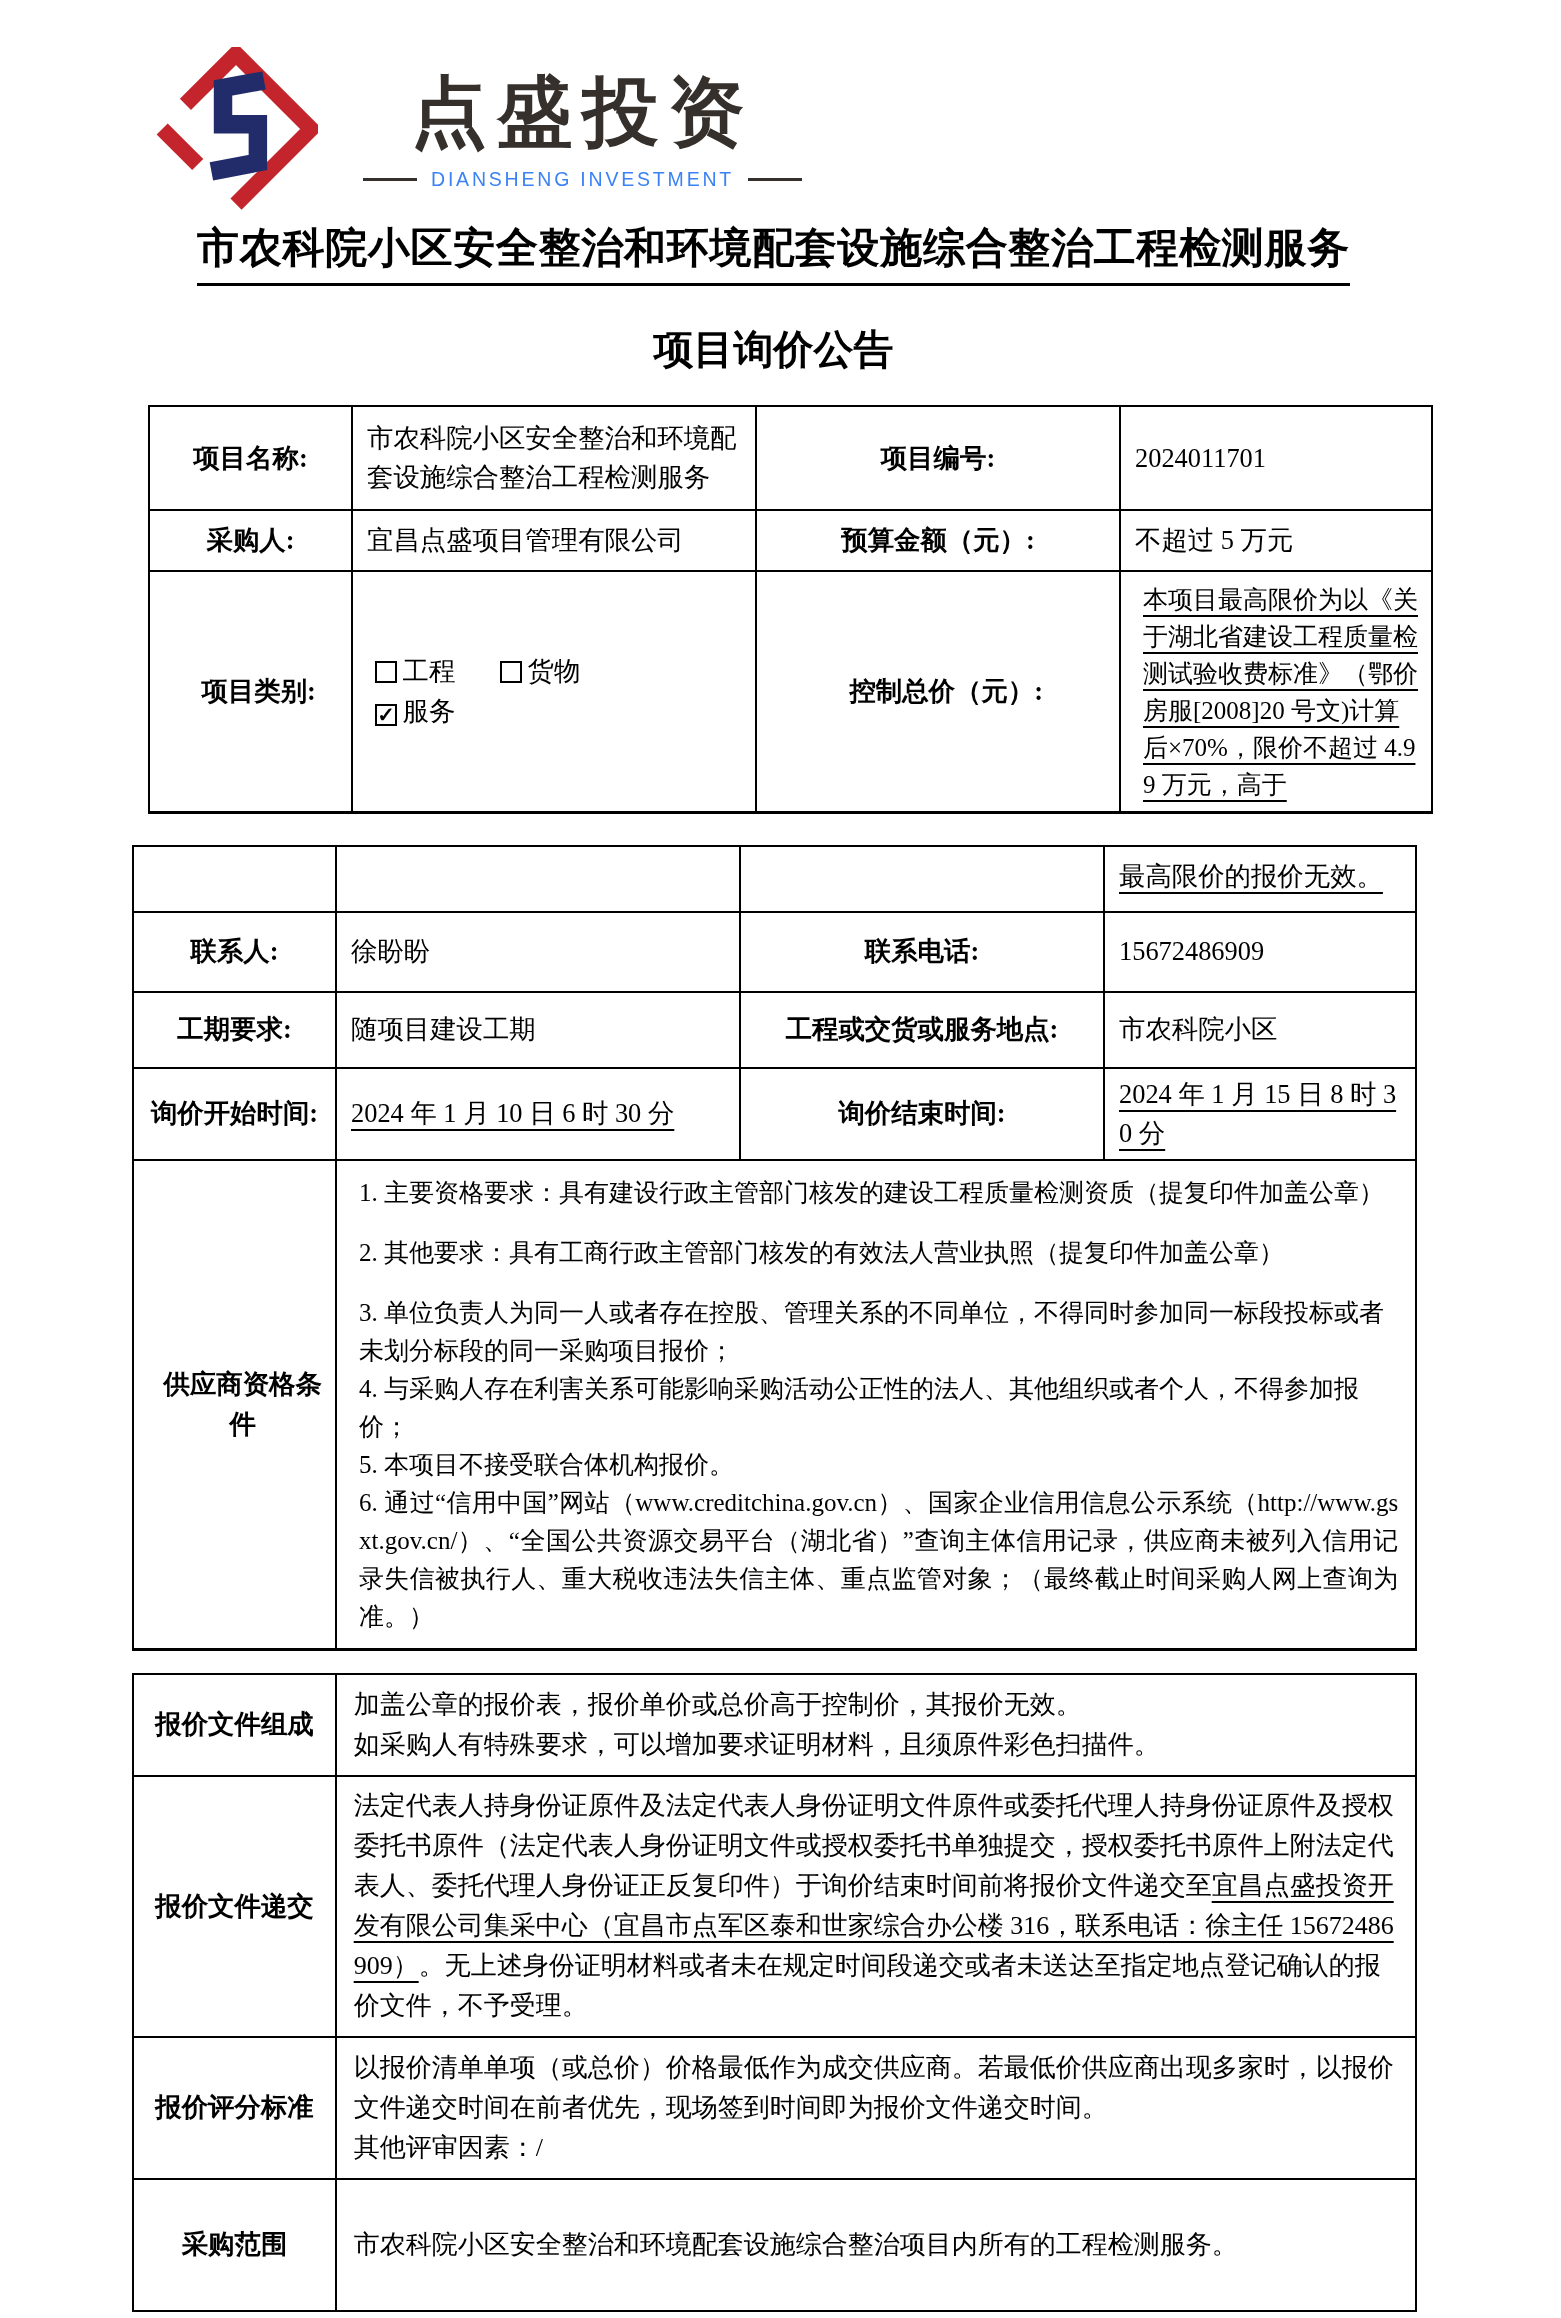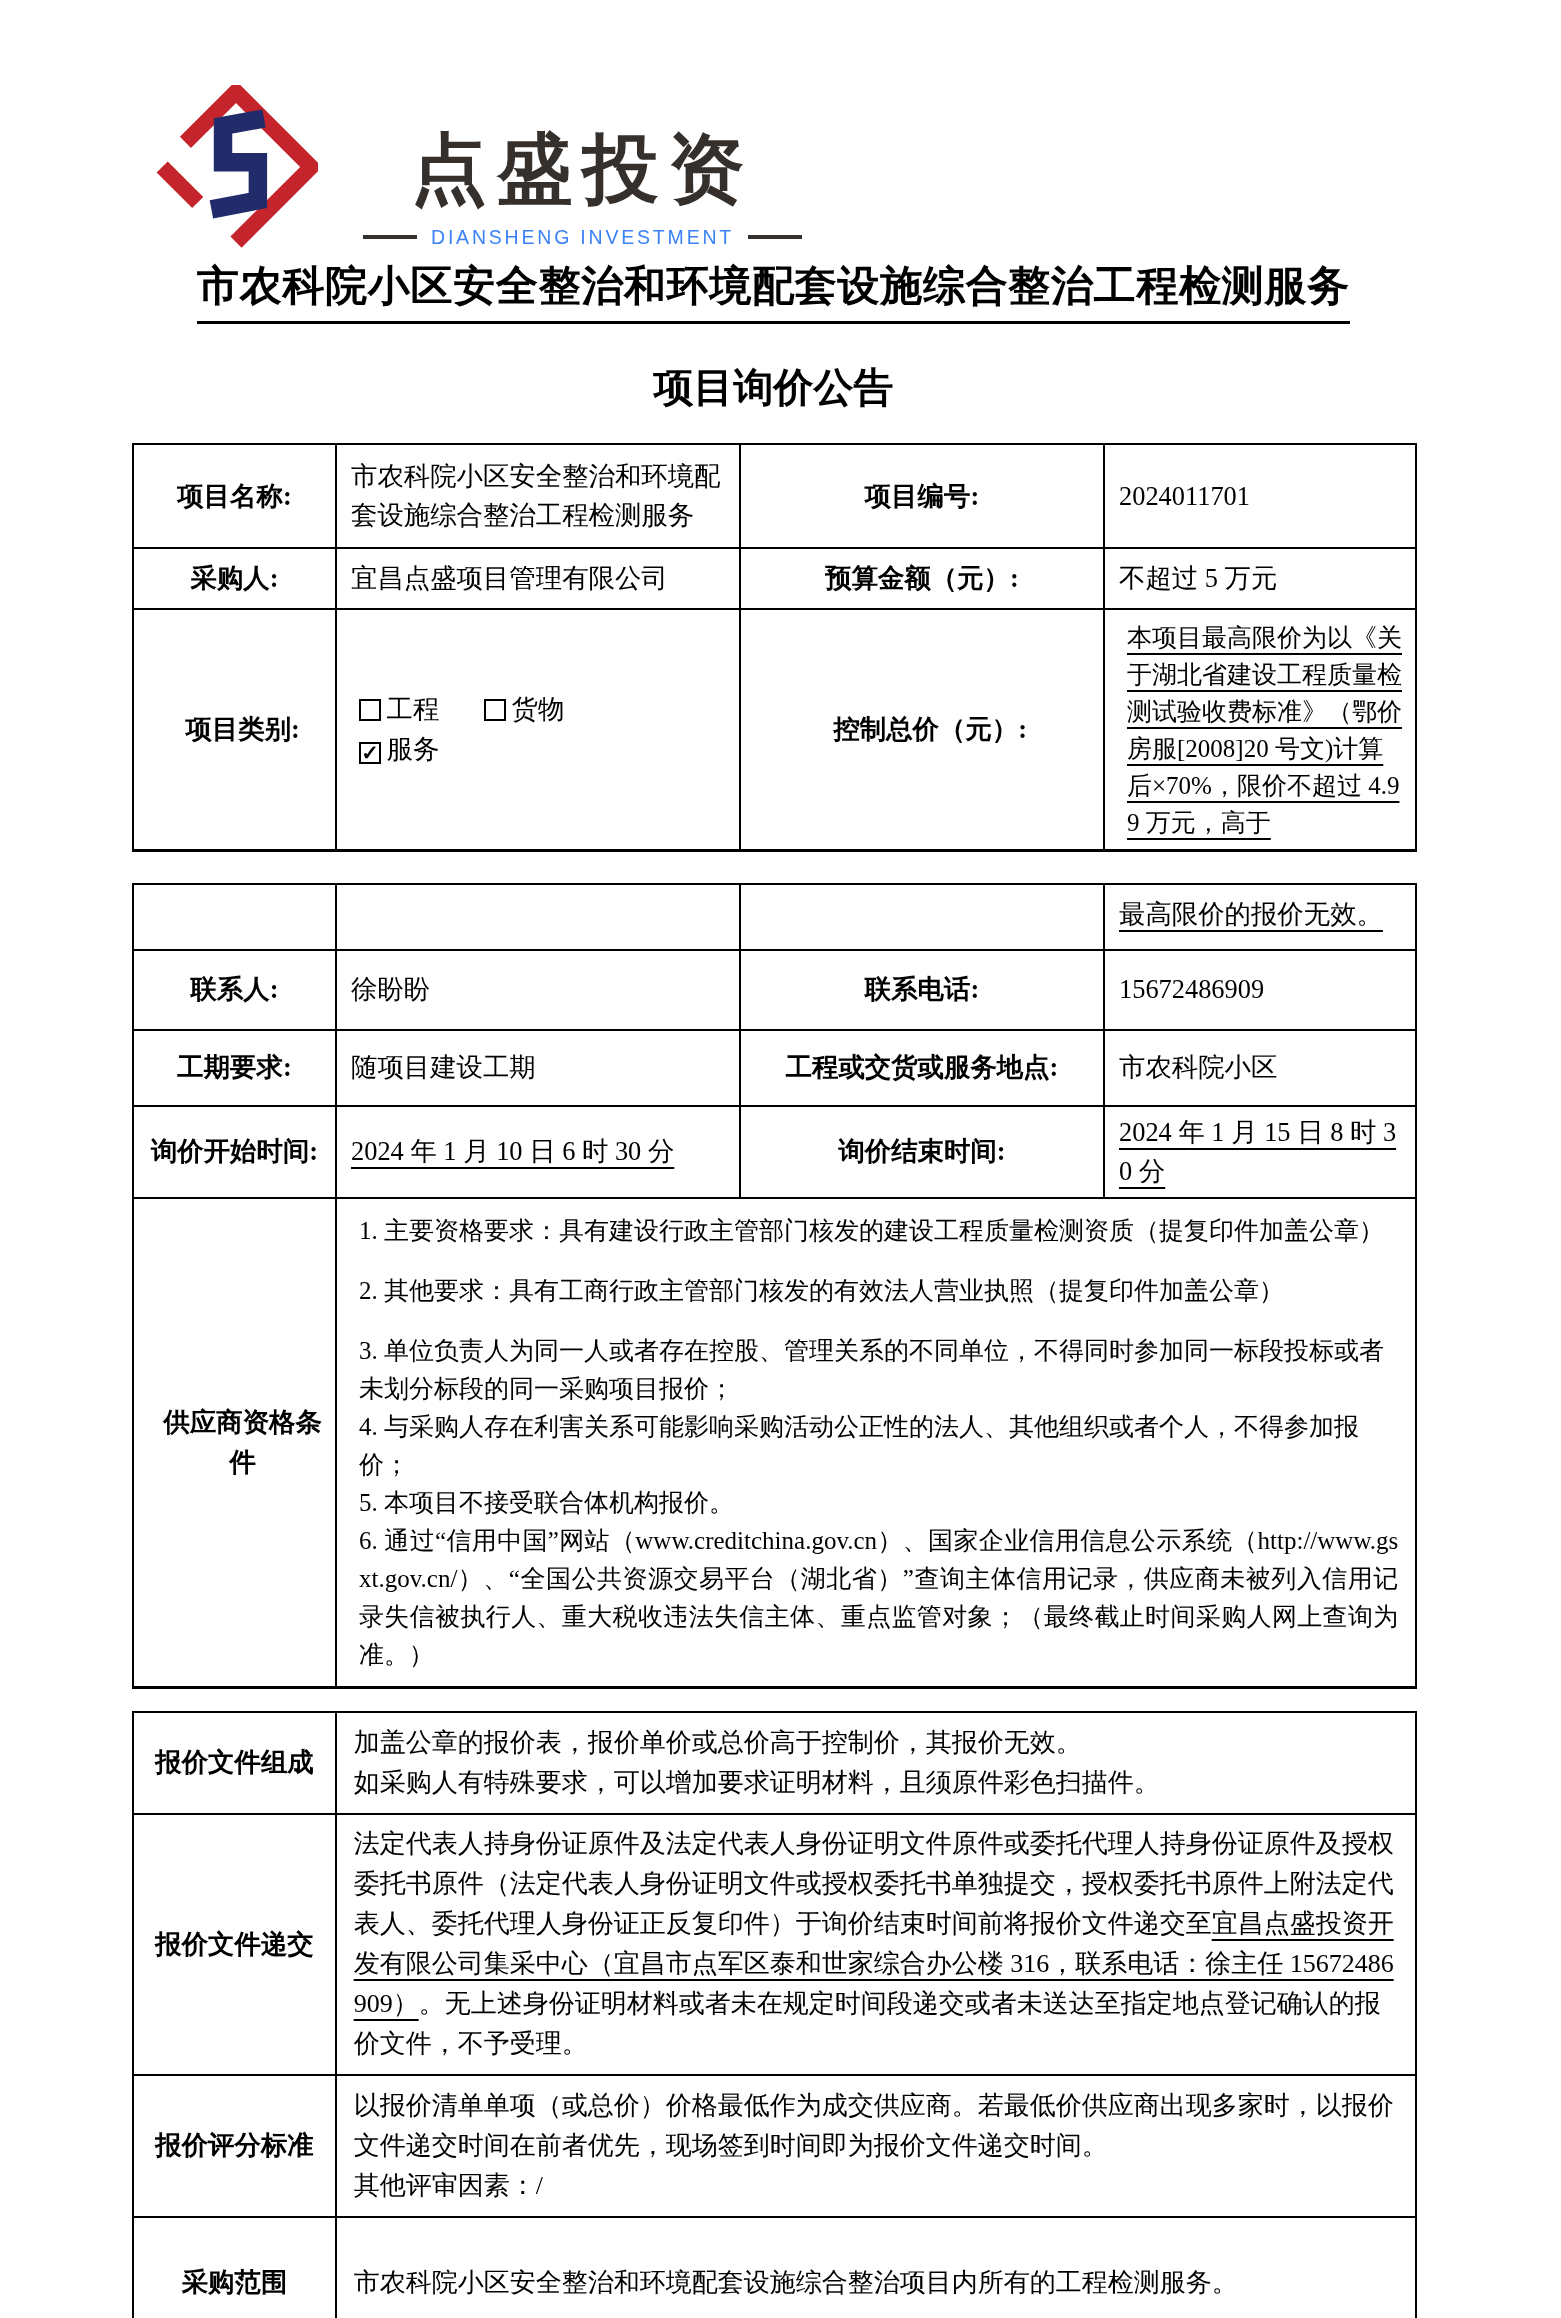--- a/index.html
+++ b/index.html
@@ -5,37 +5,37 @@
   * { margin:0; padding:0; box-sizing:border-box; }
   html,body { background:#888; }
   .page {
     width:1561px; height:2319px; background:#ffffff; margin:0 auto;
     font-family:"Liberation Serif","DejaVu Serif",serif; color:#000;
     overflow:hidden; position:relative;
   }
   .content { margin-left:132px; width:1283px; }
 
   
-  .logo-row { display:flex; align-items:flex-end; padding-top:75px; margin-left:154px; }
+  .logo-row { display:flex; align-items:center; padding-top:37px; margin-left:154px; }
   .logo-mark { width:164px; height:164px; margin-top:9.7px; flex:0 0 auto; }
   .logo-text { margin-left:31px; text-align:center; font-family:"Liberation Sans","DejaVu Sans",sans-serif; }
   .logo-cn { font-size:76px; font-weight:bold; color:#35302c; letter-spacing:9.7px; line-height:1.45; white-space:nowrap; }
   .logo-en-row { display:flex; align-items:center; justify-content:center; margin-top:1.4px; }
   .logo-en { font-size:19.5px; font-weight:normal; color:#3b82f6; letter-spacing:2.8px; white-space:nowrap; }
   .logo-dash { width:54px; height:3.5px; background:#35302c; margin:0 14px; }
 
   
   .title1 { text-align:center; font-size:42px; font-weight:bold; margin-top:9.7px; letter-spacing:0.7px; }
   .title1 span { border-bottom:3.5px solid #000; padding-bottom:7px; display:inline-block; }
   .title2 { text-align:center; font-size:40px; font-weight:bold; margin-top:36px; }
 
   
   table { border-collapse:collapse; table-layout:fixed; width:1283px; font-size:26.4px; }
   td { border:2.1px solid #000; vertical-align:middle; padding:5.6px 14px; line-height:1.5; word-break:break-all; }
-  .t1 { margin-top:28px; }
+  .t1 { margin-top:28px;margin-left:16px; }
   .t2 { margin-top:31px;border-radius:22px; }
   .t3 { margin-top:22px; }
   .t1 tr:last-child td, .t2 tr:last-child td { border-bottom-width:3.5px;padding-left:22px; }
   .lbl { text-align:center; font-weight:bold; padding:5.6px 5.6px; }
   .val { text-align:left; }
   .u { text-decoration:underline; text-underline-offset:7px; text-decoration-thickness:2.1px; }
   .small { font-size:25px; line-height:1.48; padding:8.3px 11px; }
   .topalign { vertical-align:top; padding-top:9.7px; }
 
   

